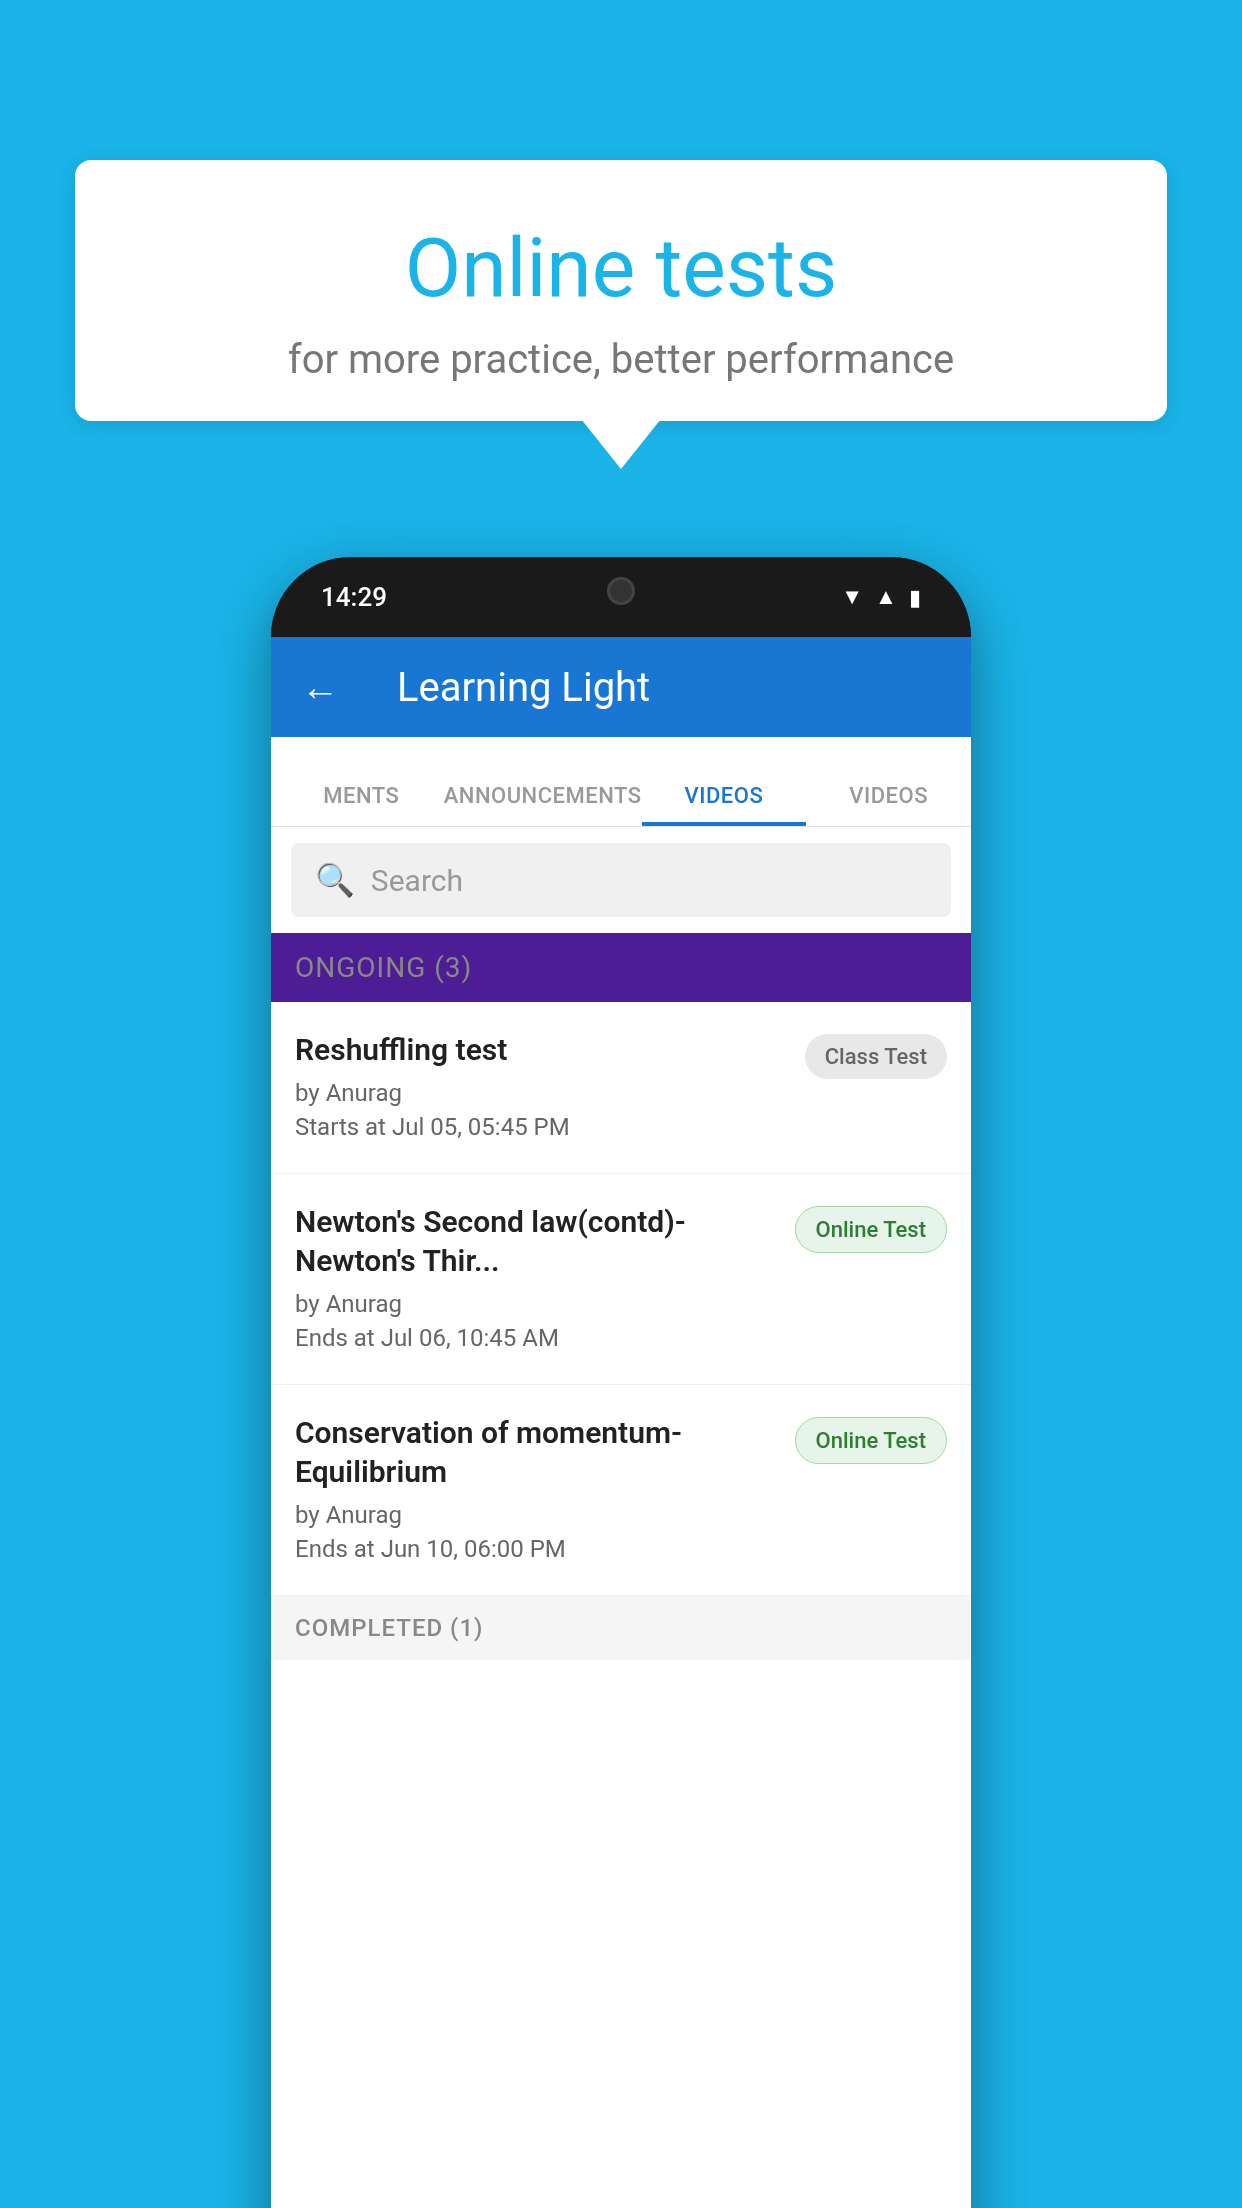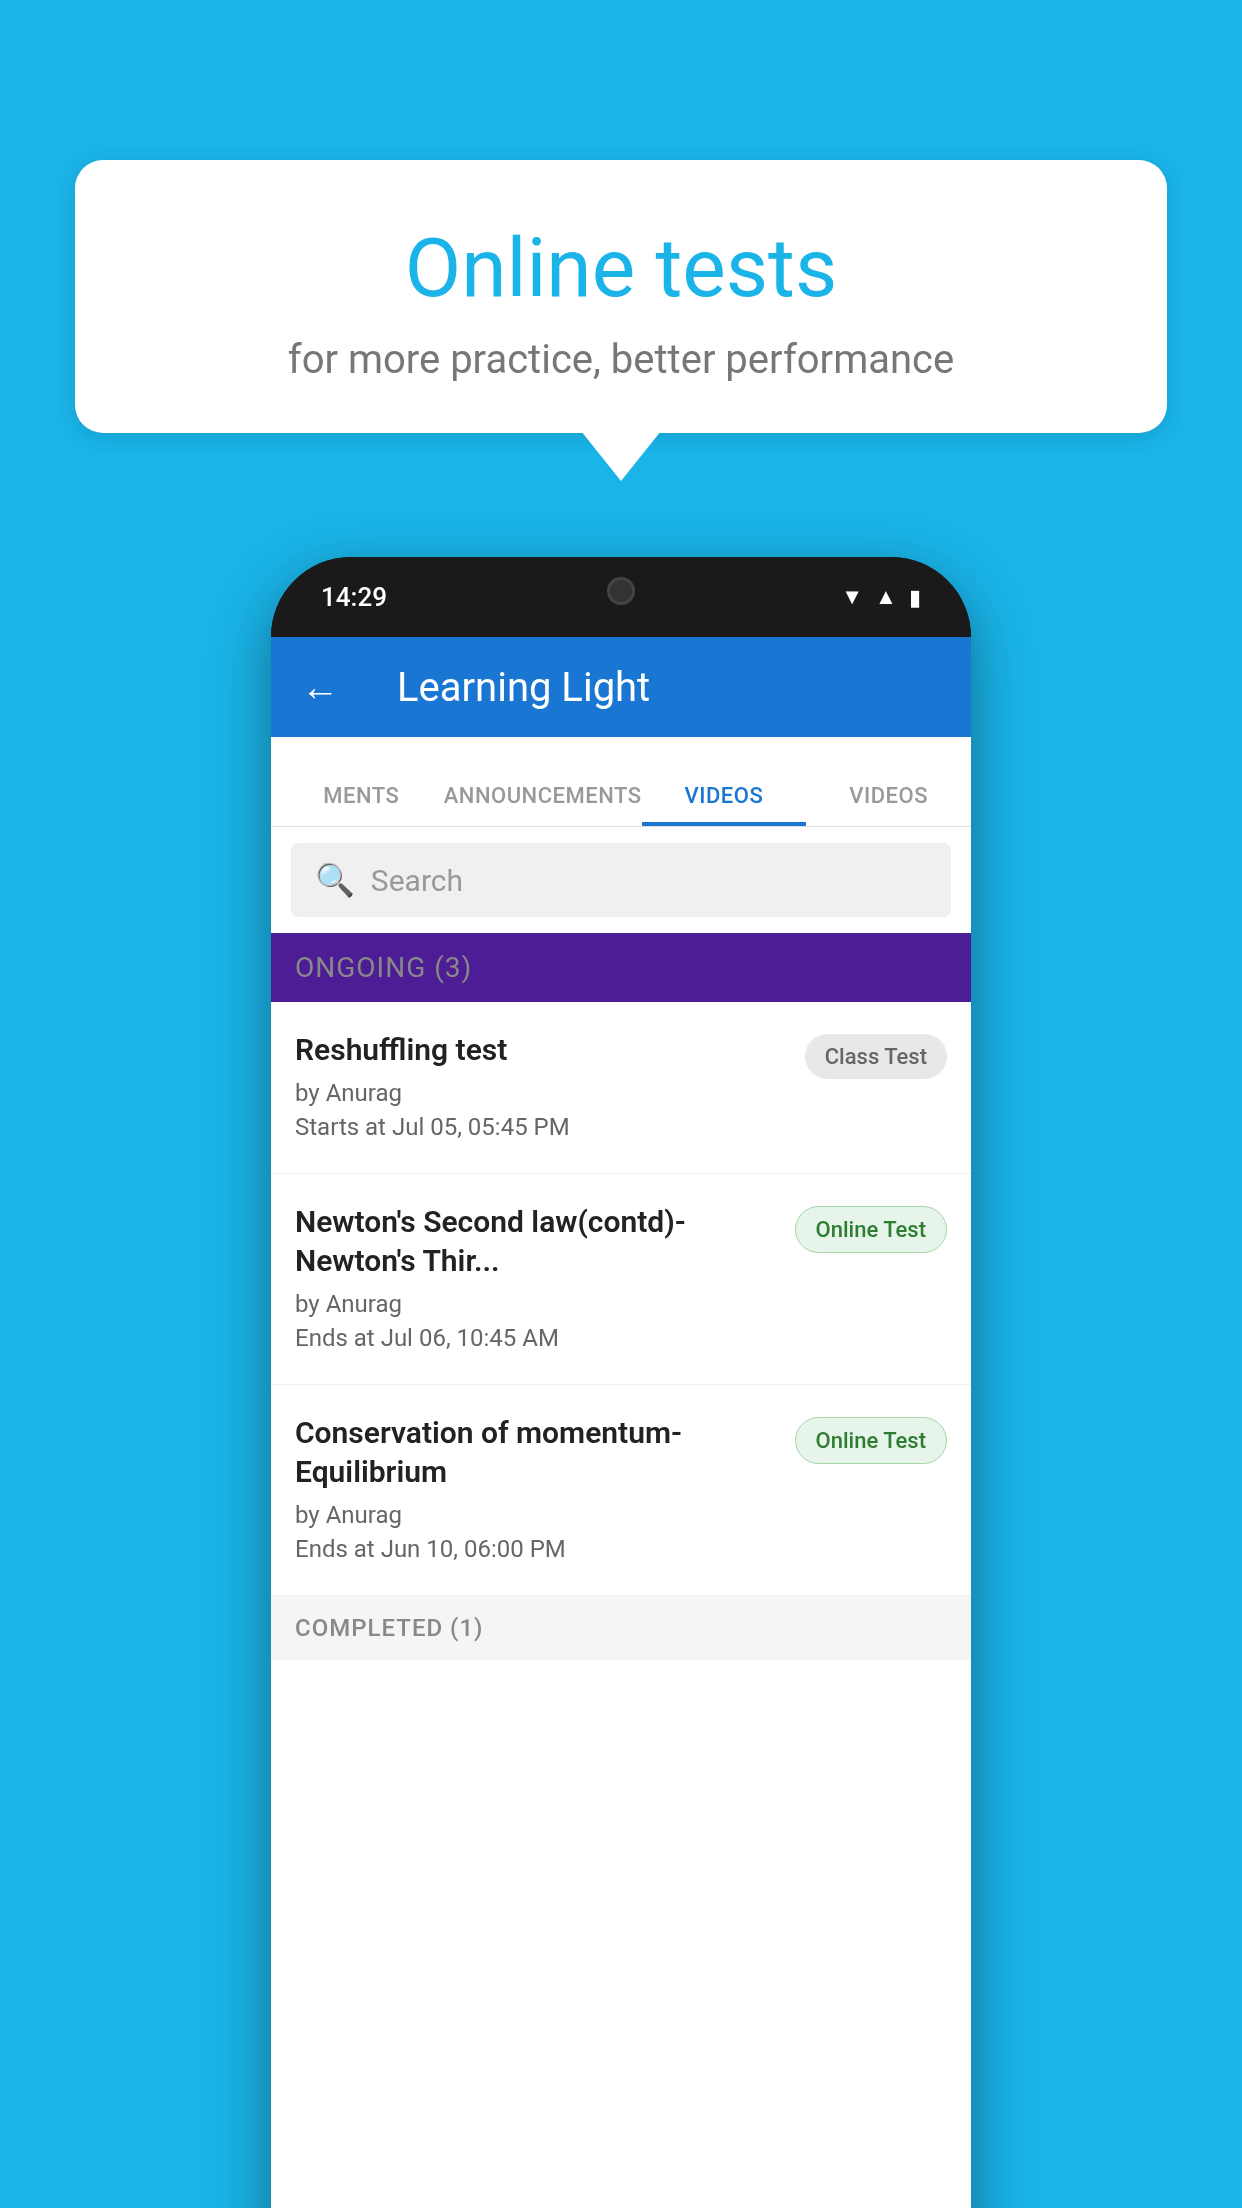--- a/index.html
+++ b/index.html
@@ -13,22 +13,22 @@
       position: relative;
     }
 
     
     .speech-bubble {
       position: absolute;
       top: 160px;
       left: 75px;
       right: 75px;
       background: white;
-      border-radius: 28px;
-      padding: 60px 50px 50px;
+      border-radius: 16px;
+      padding: 60px 50px 38px;
       text-align: center;
       box-shadow: 0 4px 20px rgba(0,0,0,0.12);
     }
 
     .speech-bubble::after {
       content: '';
       position: absolute;
       bottom: -48px;
       left: 50%;
       transform: translateX(-50%);

